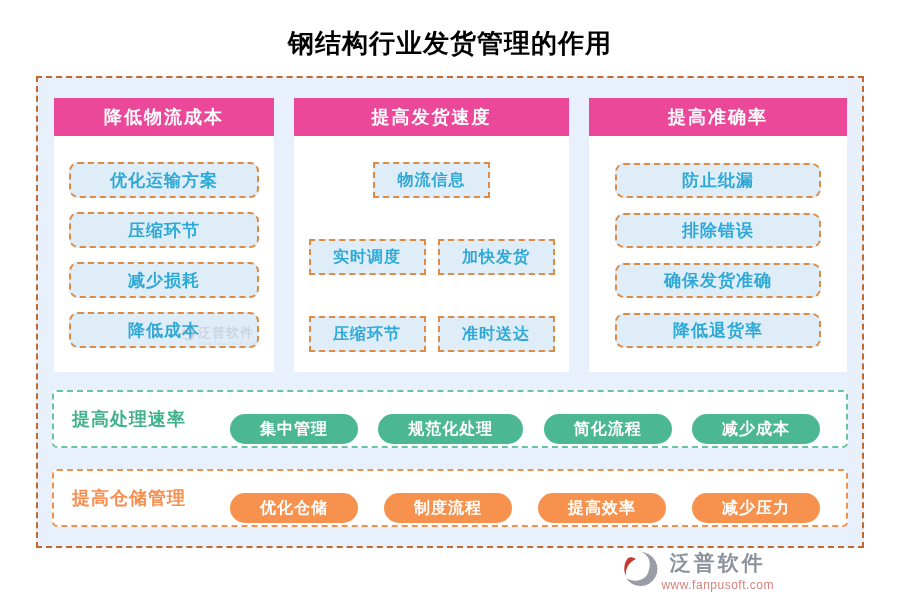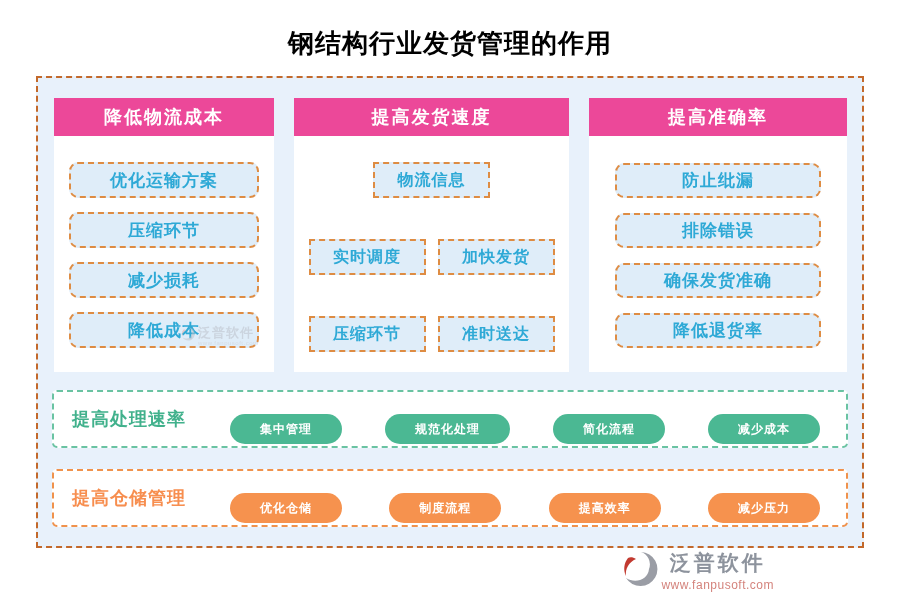--- a/index.html
+++ b/index.html
@@ -37,21 +37,21 @@
   .col-2 .item { width:117px; height:36px; border-radius:0; font-size:16px; }
 
   .brow { position:absolute; left:14px; width:796px; height:58px; background:#ffffff;
           display:flex; align-items:center; padding:0 18px; border-radius:5px; }
   .brow-green  { top:312px; border:2px dashed #6AC3A2; }
   .brow-orange { top:391px; border:2px dashed #F0924C; }
   .brow-label { width:158px; font-size:18px; font-weight:bold; letter-spacing:1px; flex:none; }
   .brow-green  .brow-label { color:#41B18C; }
   .brow-orange .brow-label { color:#F78E4F; }
   .pills { flex:1; display:flex; justify-content:space-between; padding-right:8px; }
-  .pill { height:30px; border-radius:15px; color:#ffffff; font-weight:bold; font-size:12px;
+  .pill { height:30px; border-radius:15px; color:#ffffff; font-weight:bold; font-size:16px;
           display:flex; align-items:center; justify-content:center; padding:8px 30px;
           letter-spacing:1px;margin-top:20px; }
   .brow-green  .pill { background:#4BB893; }
   .brow-orange .pill { background:#F6924E; }
 
   .watermark { position:absolute; left:181px; top:326px; display:flex; align-items:center;
                gap:3px; opacity:0.5; z-index:5; pointer-events:none; }
   .watermark .wm-name { font-size:13px; font-weight:bold; color:#B9BDC6; letter-spacing:1px; }
   .watermark .wm-url  { font-size:6px; color:#C9CCD2; letter-spacing:0.5px; }
 

